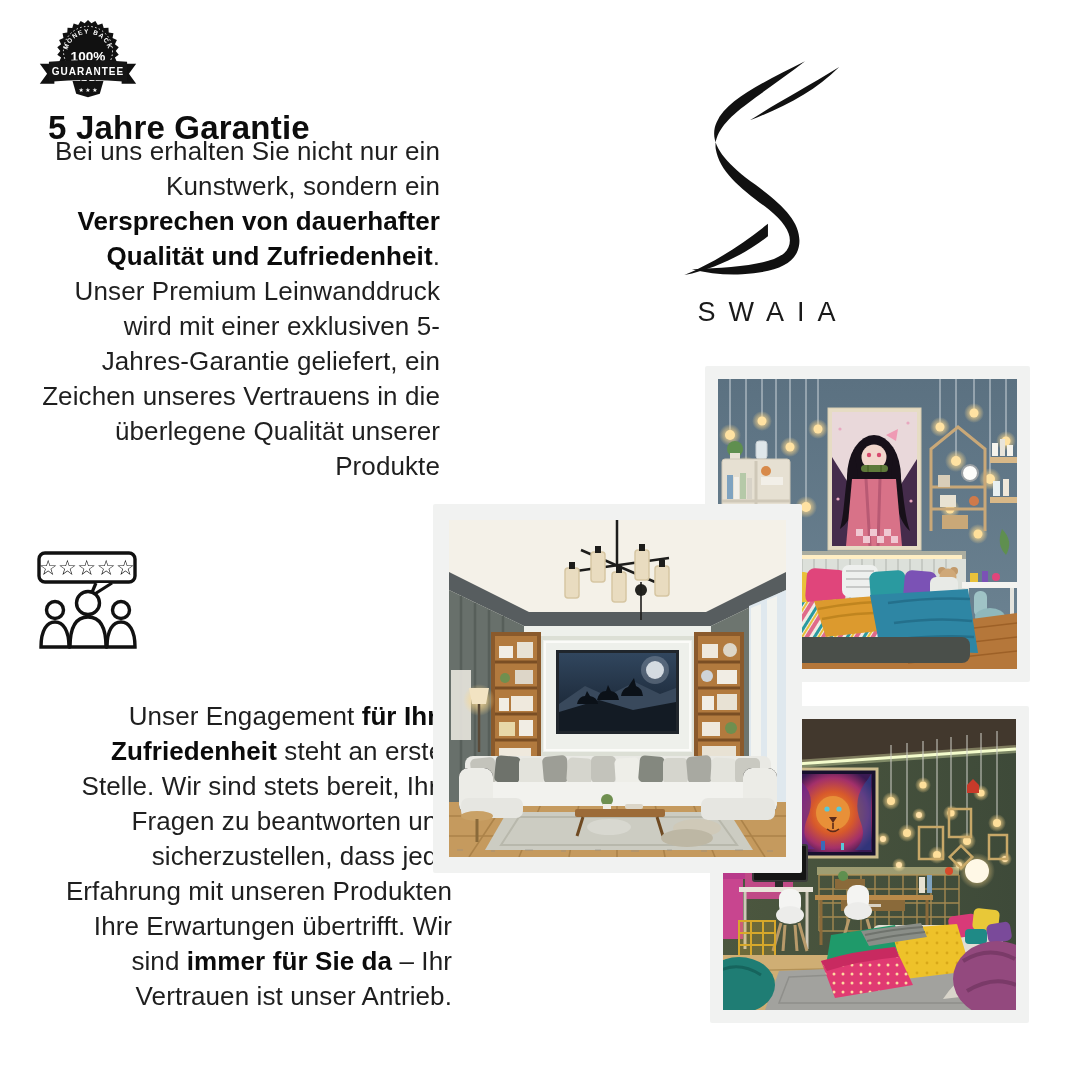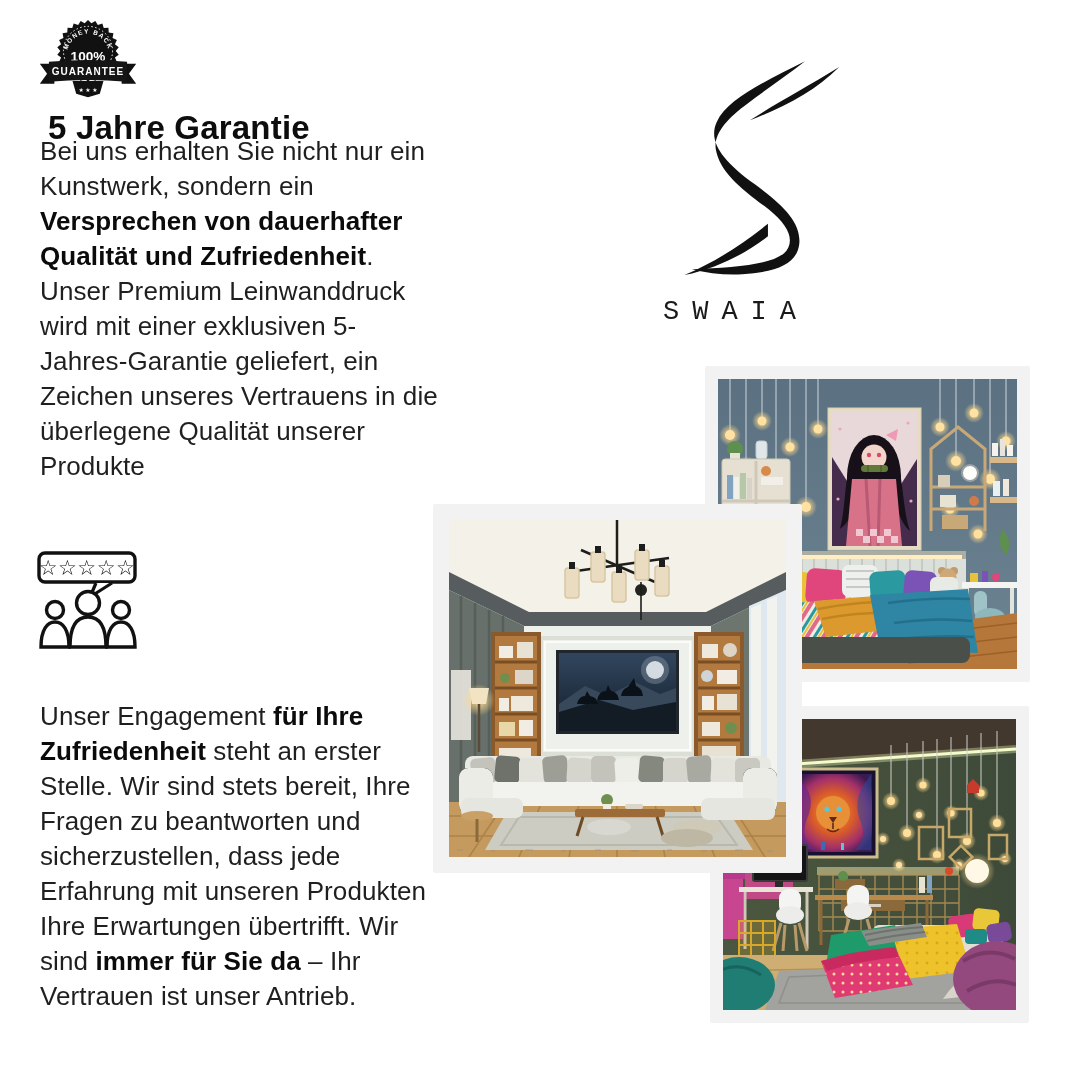--- a/index.html
+++ b/index.html
@@ -2,24 +2,24 @@
 <html><head>
 <meta charset="utf-8">
 <style>
   html,body{margin:0;padding:0;background:#fff;}
   .canvas{position:relative;width:1080px;height:1080px;background:#ffffff;overflow:hidden;
           font-family:"Liberation Sans","DejaVu Sans",sans-serif;color:#1c1c1c;}
   .abs{position:absolute;}
   h1,h2{margin:8px;font-weight:700;color:#0d0d0d;letter-spacing:.2px;}
   .h-big{font-size:33px;line-height:40px;}
   .h-big2{font-size:34px;line-height:40px;}
-  .para{font-size:26px;line-height:35px;color:#1f1f1f;letter-spacing:.1px;}
+  .para{font-size:26px;line-height:35px;color:#1f1f1f;letter-spacing:.1px;text-align:right;}
   .para .b{font-weight:700;color:#0b0b0b;}
-  .brand-word{font-family:Liberation Mono, monospace;font-size:27px;letter-spacing:13px;
-              padding-left:13px;color:#1a1a1a;}
+  .brand-word{font-family:Liberation Sans, sans-serif;font-size:27px;letter-spacing:13px;
+              padding-left:13px;color:#1a1a1a;text-align:center;}
   .photo-card{position:absolute;background:#f1f2f1;border-radius:2px;}
   .photo-card svg{display:block;}
   .pad13{padding:13px;}
   .pad16{padding:16px;}
   .z-top{z-index:5;}
   .z-back{z-index:1;}
 </style>
 </head>
 <body>
 

